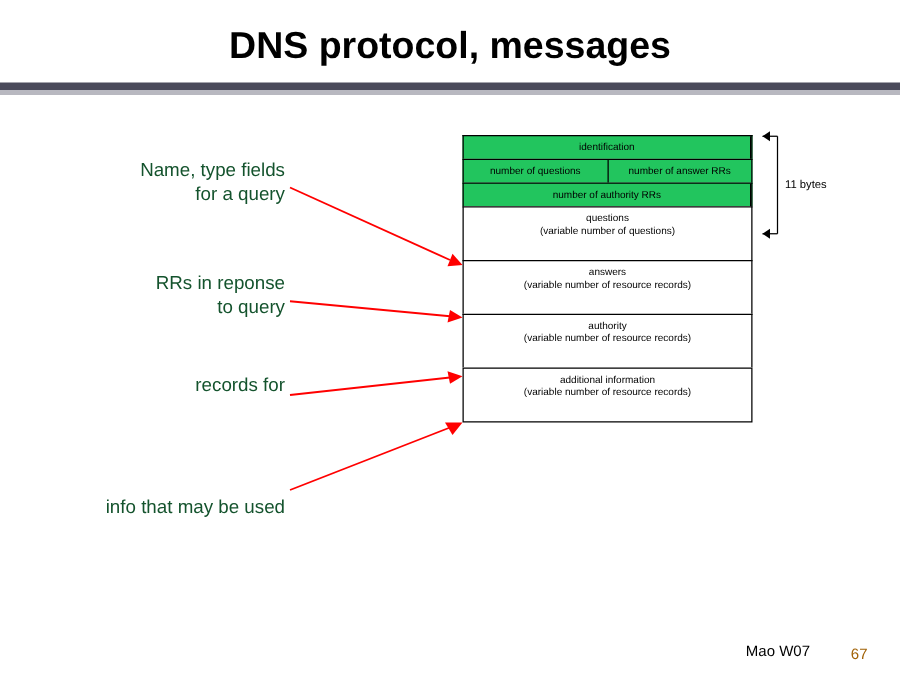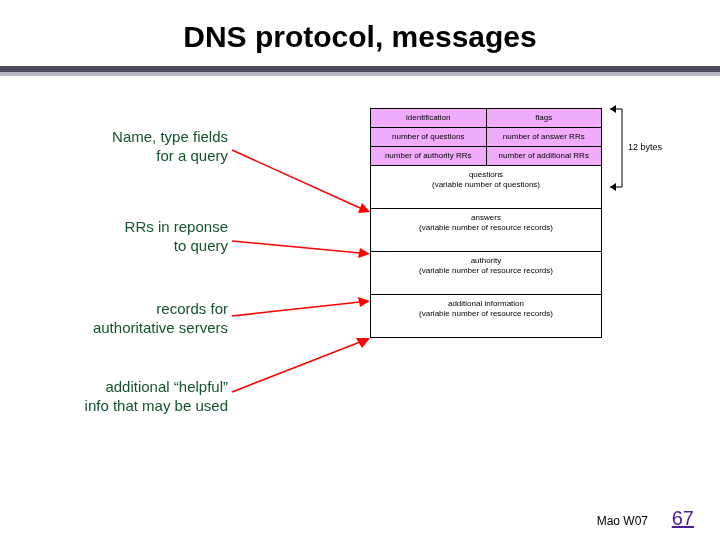--- a/index.html
+++ b/index.html
@@ -60,21 +60,21 @@
   }
   .row:last-child { border-bottom: 1px solid #000; }
   .cell {
     flex: 1;
     font-size: 8px;
     text-align: center;
     padding: 4px 2px;
     line-height: 1.25;
   }
   .split .cell:first-child { border-right: 1px solid #000; }
-  .hdr { background: #f0abfc; }
+  .hdr { background: #22c55e; }
   .body { background: #ffffff; }
   .bracket {
     position: absolute;
     top: 108px;
     left: 610px;
     height: 80px;
     width: 14px;
   }
   .bracket svg { overflow: visible; }
   .bytes {
@@ -97,61 +97,57 @@
     position: absolute;
     bottom: 12px;
     right: 72px;
     font-size: 12px;
     color: #000;
   }
   .footer-page {
     position: absolute;
     bottom: 10px;
     right: 26px;
-    font-size: 20px;
-    color: #4c1d95;
-    text-decoration: underline;
+    font-size: 12px;
+    color: #a16207;
   }
 </style>
 </head>
 <body>
 
 <div class="title">DNS protocol, messages</div>
 <div class="rule-dark"></div>
 <div class="rule-light"></div>
 
 <div class="label" style="top:128px; left:30px; width:198px;">
   <span>Name, type fields</span><br>
   <span>for a query</span>
 </div>
 <div class="label" style="top:218px; left:30px; width:198px;">
   <span>RRs in reponse</span><br>
   <span>to query</span>
 </div>
 <div class="label" style="top:300px; left:30px; width:198px;">
   <span>records for</span><br>
-  <span>authoritative servers</span>
 </div>
 <div class="label" style="top:378px; left:30px; width:198px;">
-  <span>additional “helpful”</span><br>
+  <br>
   <span>info that may be used</span>
 </div>
 
 <div class="table">
   <div class="row split hdr">
     <div class="cell">identification</div>
-    <div class="cell">flags</div>
   </div>
   <div class="row split hdr">
     <div class="cell">number of questions</div>
     <div class="cell">number of answer RRs</div>
   </div>
   <div class="row split hdr">
     <div class="cell">number of authority RRs</div>
-    <div class="cell">number of additional RRs</div>
   </div>
   <div class="row body" style="height:42px;">
     <div class="cell">
       <span>questions</span><br>
       <span>(variable number of questions)</span>
     </div>
   </div>
   <div class="row body" style="height:42px;">
     <div class="cell">
       <span>answers</span><br>
@@ -174,21 +170,21 @@
 
 <div class="bracket">
   <svg width="14" height="80">
     <line x1="0" y1="1" x2="12" y2="1" stroke="#000" stroke-width="1"></line>
     <line x1="12" y1="1" x2="12" y2="79" stroke="#000" stroke-width="1"></line>
     <line x1="0" y1="79" x2="12" y2="79" stroke="#000" stroke-width="1"></line>
     <polygon points="0,1 6,-3 6,5" fill="#000"></polygon>
     <polygon points="0,79 6,75 6,83" fill="#000"></polygon>
   </svg>
 </div>
-<div class="bytes">12 bytes</div>
+<div class="bytes">11 bytes</div>
 
 <svg class="arrow" style="top:140px; left:230px;" width="145" height="80">
   <line x1="2" y1="10" x2="130" y2="68"></line>
   <polygon points="140,72 128,73 132,63"></polygon>
 </svg>
 <svg class="arrow" style="top:235px; left:230px;" width="145" height="30">
   <line x1="2" y1="6" x2="130" y2="18"></line>
   <polygon points="140,19 128,23 130,13"></polygon>
 </svg>
 <svg class="arrow" style="top:296px; left:230px;" width="145" height="26">

